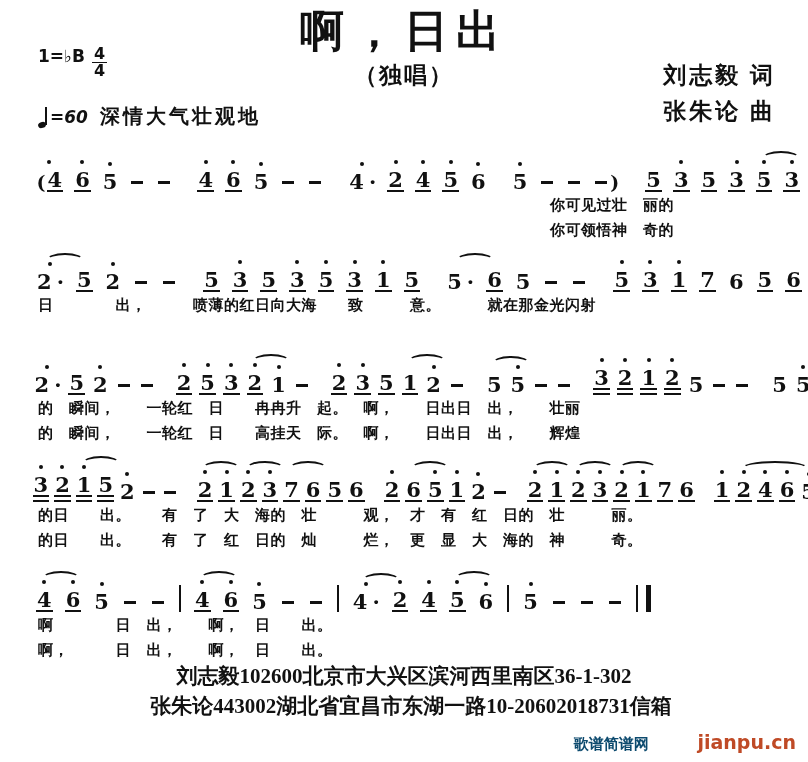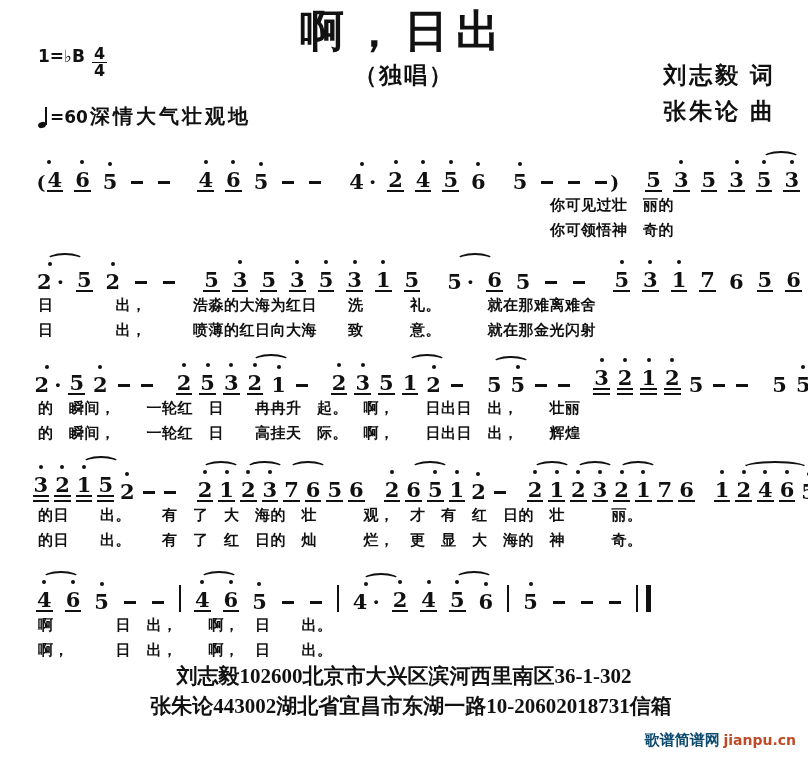--- a/index.html
+++ b/index.html
@@ -15,21 +15,21 @@
   .ts{display:inline-flex;flex-direction:column;margin-left:7px;line-height:1;
       font-size:16px;text-align:center;}
   .ts i{font-style:normal;padding:0 2px;}
   .ts i:first-child{border-bottom:1.5px solid #111;}
   .tempo{position:absolute;top:103px;left:38px;font-size:20px;font-weight:bold;
          display:flex;align-items:center;}
   .qnote{position:relative;display:inline-block;width:11px;height:24px;margin-right:1px;}
   .qnote::before{content:"";position:absolute;left:0;bottom:1px;width:8px;height:6px;
                  background:#111;border-radius:50%;transform:rotate(-20deg);}
   .qnote::after{content:"";position:absolute;left:7px;bottom:4px;width:2px;height:18px;background:#111;}
-  .tempo .eq{font-family:"DejaVu Sans",sans-serif;font-size:17px;margin-right:2px;}
+  .tempo .eq{font-family:"DejaVu Sans",sans-serif;font-size:17px;margin-right:12px;font-style:italic;}
   .tempo .expr{letter-spacing:3px;}
   .credit{position:absolute;right:32px;font-size:23px;font-weight:bold;letter-spacing:3px;}
   .credit.c1{top:60px;} .credit.c2{top:96px;}
   
   #score{position:absolute;left:30px;top:146px;right:0;}
   .sys{position:absolute;left:0;right:0;}
   .sys.g0{top:0;} .sys.g1{top:100px;} .sys.g2{top:203px;} .sys.g3{top:310px;} .sys.g4{top:420px;}
   .notes-row{display:flex;align-items:flex-end;height:46px;padding-top:0;}
   .tok{position:relative;display:inline-flex;align-items:flex-end;margin:0 4px;
        font-family:"DejaVu Serif",serif;font-weight:bold;font-size:21px;line-height:1;}
@@ -49,21 +49,21 @@
   .dash{width:12px;height:3.5px;background:#111;margin:0 2px 8px 2px;align-self:flex-end;}
   .paren{font-size:19px;margin:0 1px;}
   .lyr{font-size:15px;font-weight:bold;white-space:pre;line-height:24px;margin-top:1px;
        padding-left:8px;letter-spacing:0.5px;}
   .g0 .lyr{padding-left:520px;}
   
   .addr{position:absolute;left:0;width:100%;text-align:center;font-size:21px;font-weight:bold;}
   .addr.a1{top:662px;} .addr.a2{top:692px;margin-left:7px;}
   .watermark{position:absolute;top:731px;right:12px;font-size:15px;font-weight:bold;}
   .wm-name{color:#0c4a6e;}
-  .wm-url{color:#bf4a26;font-family:"DejaVu Sans",sans-serif;font-size:14px;}
+  .wm-url{color:#bf4a26;font-family:"DejaVu Sans",sans-serif;font-size:19px;margin-left:45px;}
 </style>
 </head>
 <body>
 
 <div class="page">
 
   <div class="title">啊，日出</div>
   <div class="subtitle">（独唱）</div>
 
   <div class="keysig">
@@ -279,21 +279,20 @@
             <span class="num">6</span>
           </span>
           <span class="tok">
             <span class="num u1">5</span>
           </span>
           <span class="tok">
             <span class="num u1">6</span>
           </span>
           <span class="bar"></span>
         </div>
-        <div class="lyr">日　　　　出，　　　浩淼的大海为红日　　洗　　　礼。　　　就在那难离难舍</div>
         <div class="lyr">日　　　　出，　　　喷薄的红日向大海　　致　　　意。　　　就在那金光闪射</div>
       </div>
       <div class="sys g2">
         <div class="notes-row">
           <span class="tok">
             <span class="num">2</span>
             <span class="odot"></span>
             <span class="adot">·</span>
           </span>
           <span class="tok">

